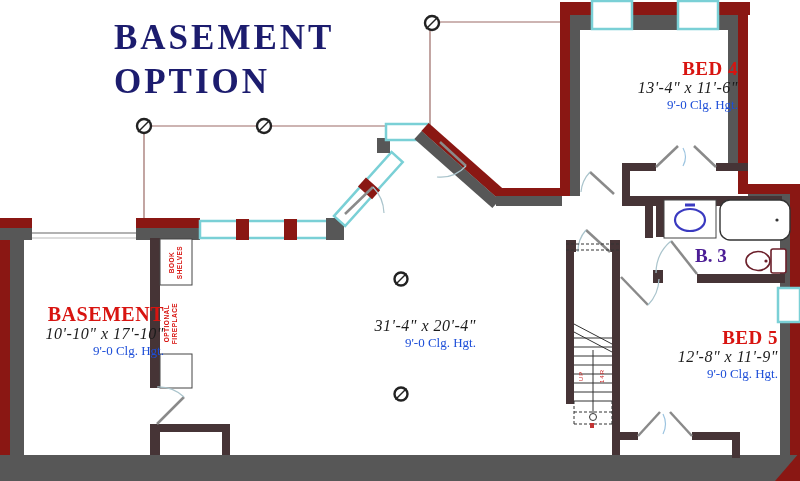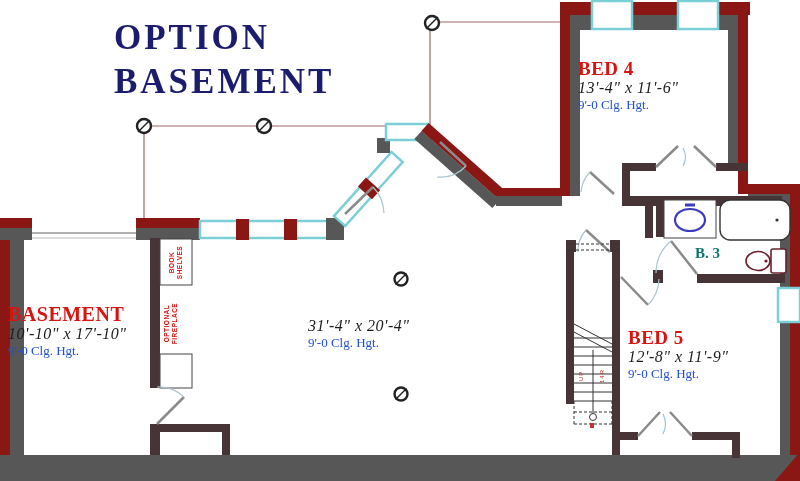--- a/index.html
+++ b/index.html
@@ -1,26 +1,26 @@
 <!DOCTYPE html>
 <html><head>
 <meta charset="utf-8">
 <style>
   html,body{margin:0;padding:0;background:#fff;}
   #plan{position:relative;width:800px;height:481px;background:#fff;overflow:hidden;
         font-family:"Liberation Serif",serif;}
   #plan svg{position:absolute;left:0;top:0;}
   .title{position:absolute;left:114px;top:16px;color:#1c1c6e;font-weight:bold;
          font-size:35px;line-height:44px;letter-spacing:3px;}
-  .room-label{position:absolute;text-align:left;}
+  .room-label{position:absolute;text-align:right;}
   .room-name{color:#d81410;font-weight:bold;font-size:20px;line-height:21px;letter-spacing:0.5px;}
   .room-name.sm{font-size:19px;}
   .room-dims{color:#1c1c1c;font-style:italic;font-size:16px;line-height:18px;letter-spacing:0.5px;}
   .room-clg{color:#1d4ed8;font-size:13px;line-height:16px;}
-  .bath-name{position:absolute;color:#0f766e;font-weight:bold;font-size:15px;}
+  .bath-name{position:absolute;color:#4c1d95;font-weight:bold;font-size:19px;}
   .vlabel{position:absolute;display:flex;align-items:center;justify-content:center;}
   .vlabel .rot{transform:rotate(-90deg);text-align:center;color:#d81410;font-weight:bold;
        font-family:"Liberation Sans",sans-serif;font-size:6.5px;line-height:7.5px;
        letter-spacing:0.5px;white-space:nowrap;}
   .stair-mark{position:absolute;color:#c22;font-family:"Liberation Sans",sans-serif;
        font-size:6px;display:flex;align-items:center;justify-content:center;}
   .stair-mark .rot{transform:rotate(-90deg);white-space:nowrap;letter-spacing:1px;}
 </style>
 </head>
 <body>
@@ -190,22 +190,22 @@
           <line x1="395.5" y1="284.5" x2="406.5" y2="273.5" stroke-width="1.5"></line>
         </g>
     <g>
           <circle cx="401" cy="394" r="6.5" stroke-width="2.4"></circle>
           <line x1="395.5" y1="399.5" x2="406.5" y2="388.5" stroke-width="1.5"></line>
         </g>
   </g>
 </svg>
 
   <div class="title">
+    <div>BASEMENT</div>
     <div>OPTION</div>
-    <div>BASEMENT</div>
   </div>
 
   <div class="room-label" style="left:8px;top:304px;width:156px;">
     <div class="room-name">BASEMENT</div>
     <div class="room-dims">10'-10" x 17'-10"</div>
     <div class="room-clg">9'-0 Clg. Hgt.</div>
   </div>
 
   <div class="room-label" style="left:308px;top:317px;width:168px;">
     <div class="room-dims">31'-4" x 20'-4"</div>

